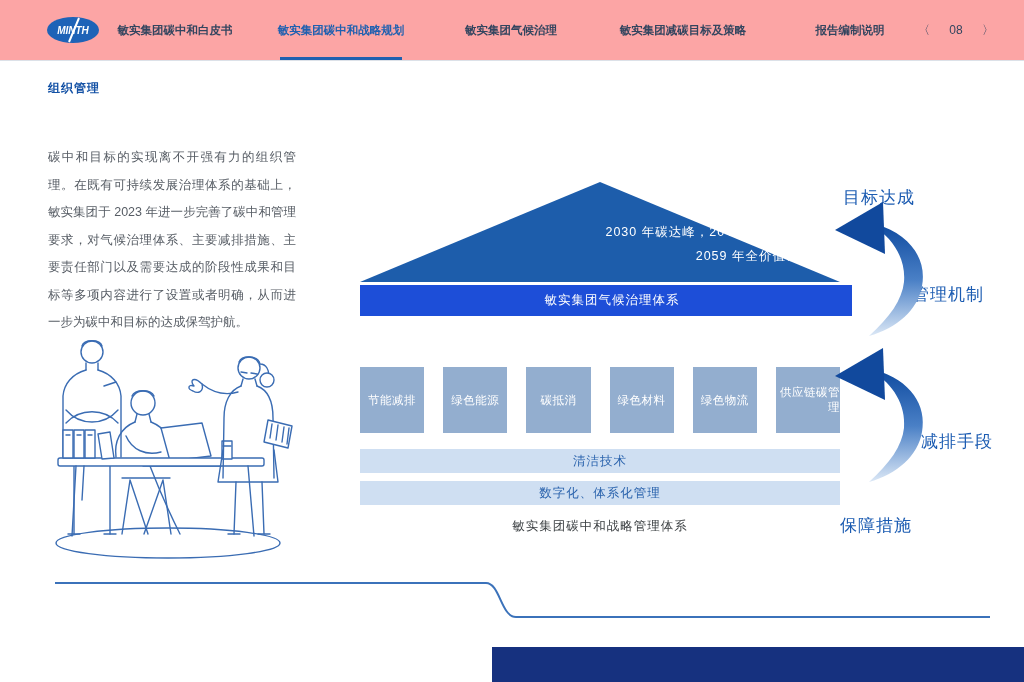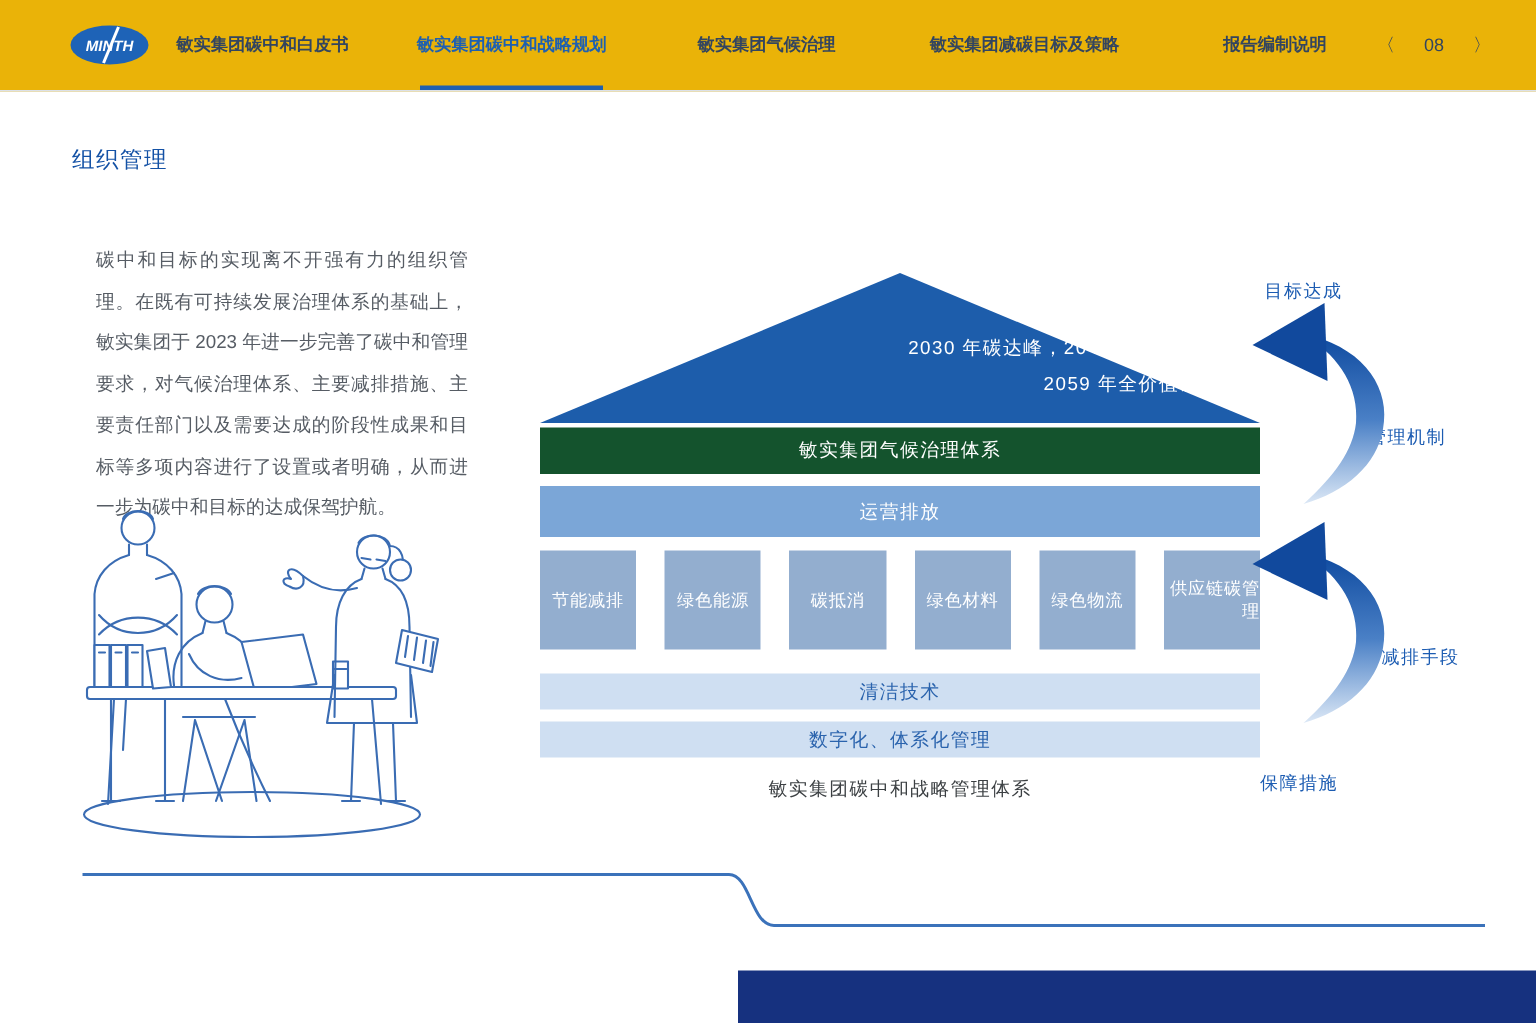--- a/index.html
+++ b/index.html
@@ -1,51 +1,51 @@
 <!DOCTYPE html>
 <html><head>
 <meta charset="utf-8">
 <style>
   html,body{margin:0;padding:0;background:#fff;}
   .page{position:relative;width:1024px;height:682px;background:#fff;overflow:hidden;
         font-family:"Liberation Sans","DejaVu Sans",sans-serif;color:#333;}
   
-  .nav{position:absolute;left:0;top:0;width:1024px;height:60px;background:#eab308;
+  .nav{position:absolute;left:0;top:0;width:1024px;height:60px;background:#fca5a5;
        border-bottom:1px solid #dce1e8;}
   .logo{position:absolute;left:46px;top:16px;width:54px;height:28px;cursor:pointer;}
   .tab{position:absolute;top:0;height:60px;line-height:60px;text-align:center;
        font-size:11.5px;color:#33455f;font-weight:bold;cursor:pointer;}
   .tab.active{color:#1f60b0;}
   .tab.active::after{content:"";position:absolute;left:10px;right:10px;bottom:0;height:3px;background:#1f60b0;}
   .t1{left:108px;width:134px;} .t2{left:270px;width:142px;} .t3{left:455px;width:112px;}
   .t4{left:610px;width:146px;} .t5{left:806px;width:88px;}
   .pager{position:absolute;left:918px;top:0;width:76px;height:60px;line-height:60px;
          font-size:12px;color:#33455f;display:flex;justify-content:space-between;align-items:center;}
   .pager .chev{cursor:pointer;font-size:12px;color:#33455f;}
   
-  .title{position:absolute;left:48px;top:87px;font-size:15px;font-weight:normal;color:#1351a5;letter-spacing:1px;}
+  .title{position:absolute;left:48px;top:72px;font-size:12px;font-weight:bold;color:#1351a5;letter-spacing:1px;}
   .body-text{position:absolute;left:48px;top:144px;width:248px;font-size:12.5px;line-height:27.5px;
-             color:#565c64;text-align:justify;margin:16px;}
+             color:#565c64;text-align:justify;margin:0;}
   .illus{position:absolute;left:30px;top:330px;}
   
   .diagram{position:absolute;left:360px;top:182px;width:480px;height:360px;}
   .roof{position:absolute;left:0;top:0;width:480px;height:100px;}
   .roof-text{position:absolute;left:0;width:480px;text-align:right;color:#fff;font-size:12.5px;letter-spacing:1px;}
   .roof-l1{top:42px;} .roof-l2{top:66px;}
   .drow{position:absolute;left:0;width:480px;text-align:center;color:#fff;font-size:12.5px;letter-spacing:1px;}
-  .row-gov{top:103px;height:31px;line-height:31px;background:#14532d;}
+  .row-gov{top:103px;height:31px;line-height:31px;background:#1d4ed8;padding-left:12px;}
   .row-emis{top:142px;height:34px;display:flex;gap:5px;}
   .row-emis .cell{flex:1;background:#7ba6d7;line-height:34px;}
   .row-boxes{top:185px;height:66px;display:flex;gap:19px;font-size:11.5px;text-align:right;}
   .row-boxes .box{flex:1;background:#93aecf;display:flex;align-items:center;justify-content:center;letter-spacing:0.5px;}
   .row-light{height:24px;line-height:24px;background:#cfdff2;color:#2a63ad;}
   .row-clean{top:267px;} .row-digit{top:299px;}
   .dcaption{position:absolute;left:0;top:336px;width:480px;text-align:center;color:#3c4043;font-size:12.5px;letter-spacing:1px;}
   
-  .side-label{position:absolute;font-size:12px;color:#1c5cb2;font-weight:500;letter-spacing:1px;}
+  .side-label{position:absolute;font-size:17px;color:#1c5cb2;font-weight:500;letter-spacing:1px;}
   .lbl-goal{left:843px;top:186px;} .lbl-mech{left:912px;top:283px;}
   .lbl-reduce{left:921px;top:430px;} .lbl-safe{left:840px;top:514px;}
   .arrows{position:absolute;left:833px;top:200px;}
   
   .footer-line{position:absolute;left:0;top:575px;}
   .footer-bar{position:absolute;left:492px;top:647px;width:532px;height:35px;background:#16317f;}
 </style>
 </head>
 <body>
 
@@ -127,21 +127,20 @@
   <section class="diagram">
     <svg class="roof" width="480" height="100" viewBox="0 0 480 100">
       <polygon points="240,0 480,100 0,100" fill="#1d5dab"></polygon>
     </svg>
     <div class="roof-text roof-l1">2030 年碳达峰，2040 年运营碳中和，</div>
     <div class="roof-text roof-l2">2059 年全价值链碳中和</div>
 
     <div class="drow row-gov">敏实集团气候治理体系</div>
 
     <div class="drow row-emis">
-      <div class="cell">运营排放</div>
     </div>
 
     <div class="drow row-boxes">
       <div class="box">节能减排</div>
       <div class="box">绿色能源</div>
       <div class="box">碳抵消</div>
       <div class="box">绿色材料</div>
       <div class="box">绿色物流</div>
       <div class="box">供应链碳管理</div>
     </div>

